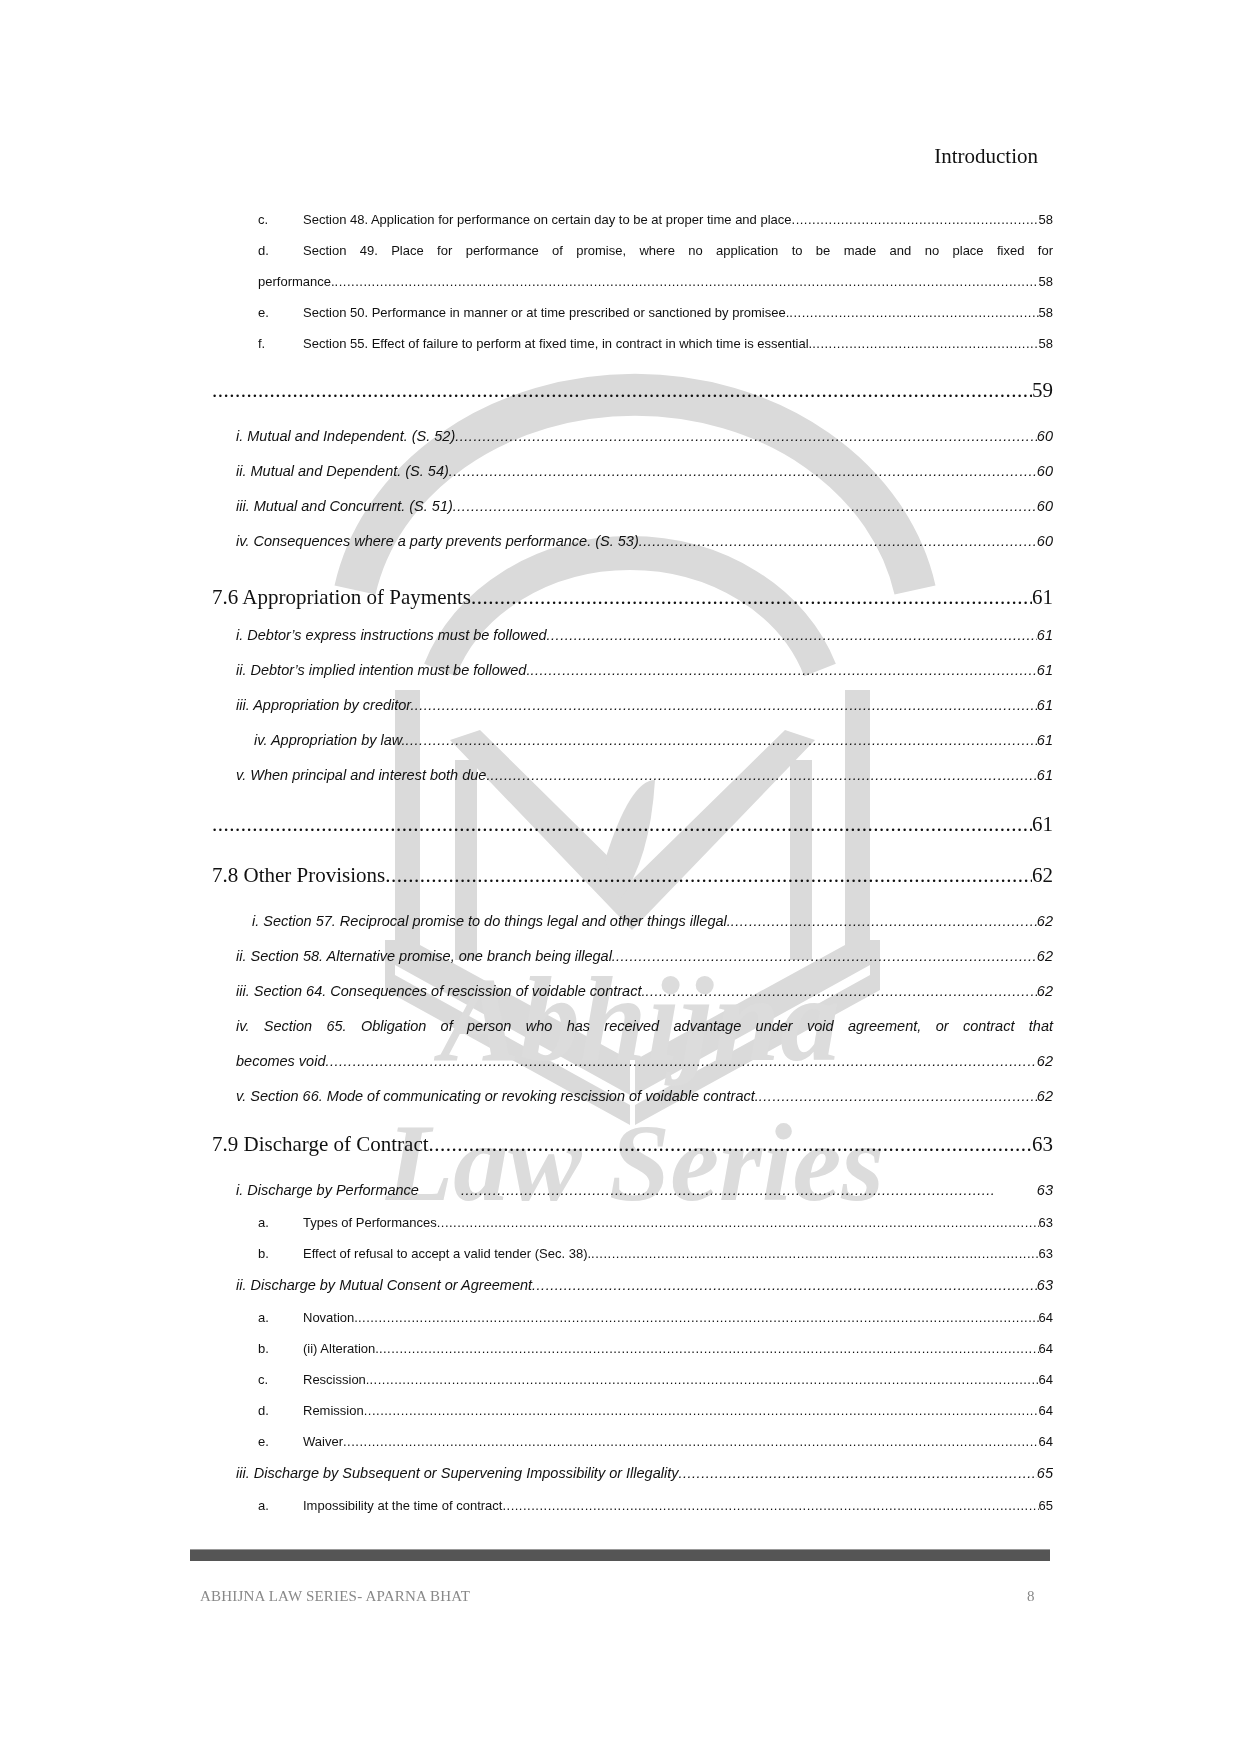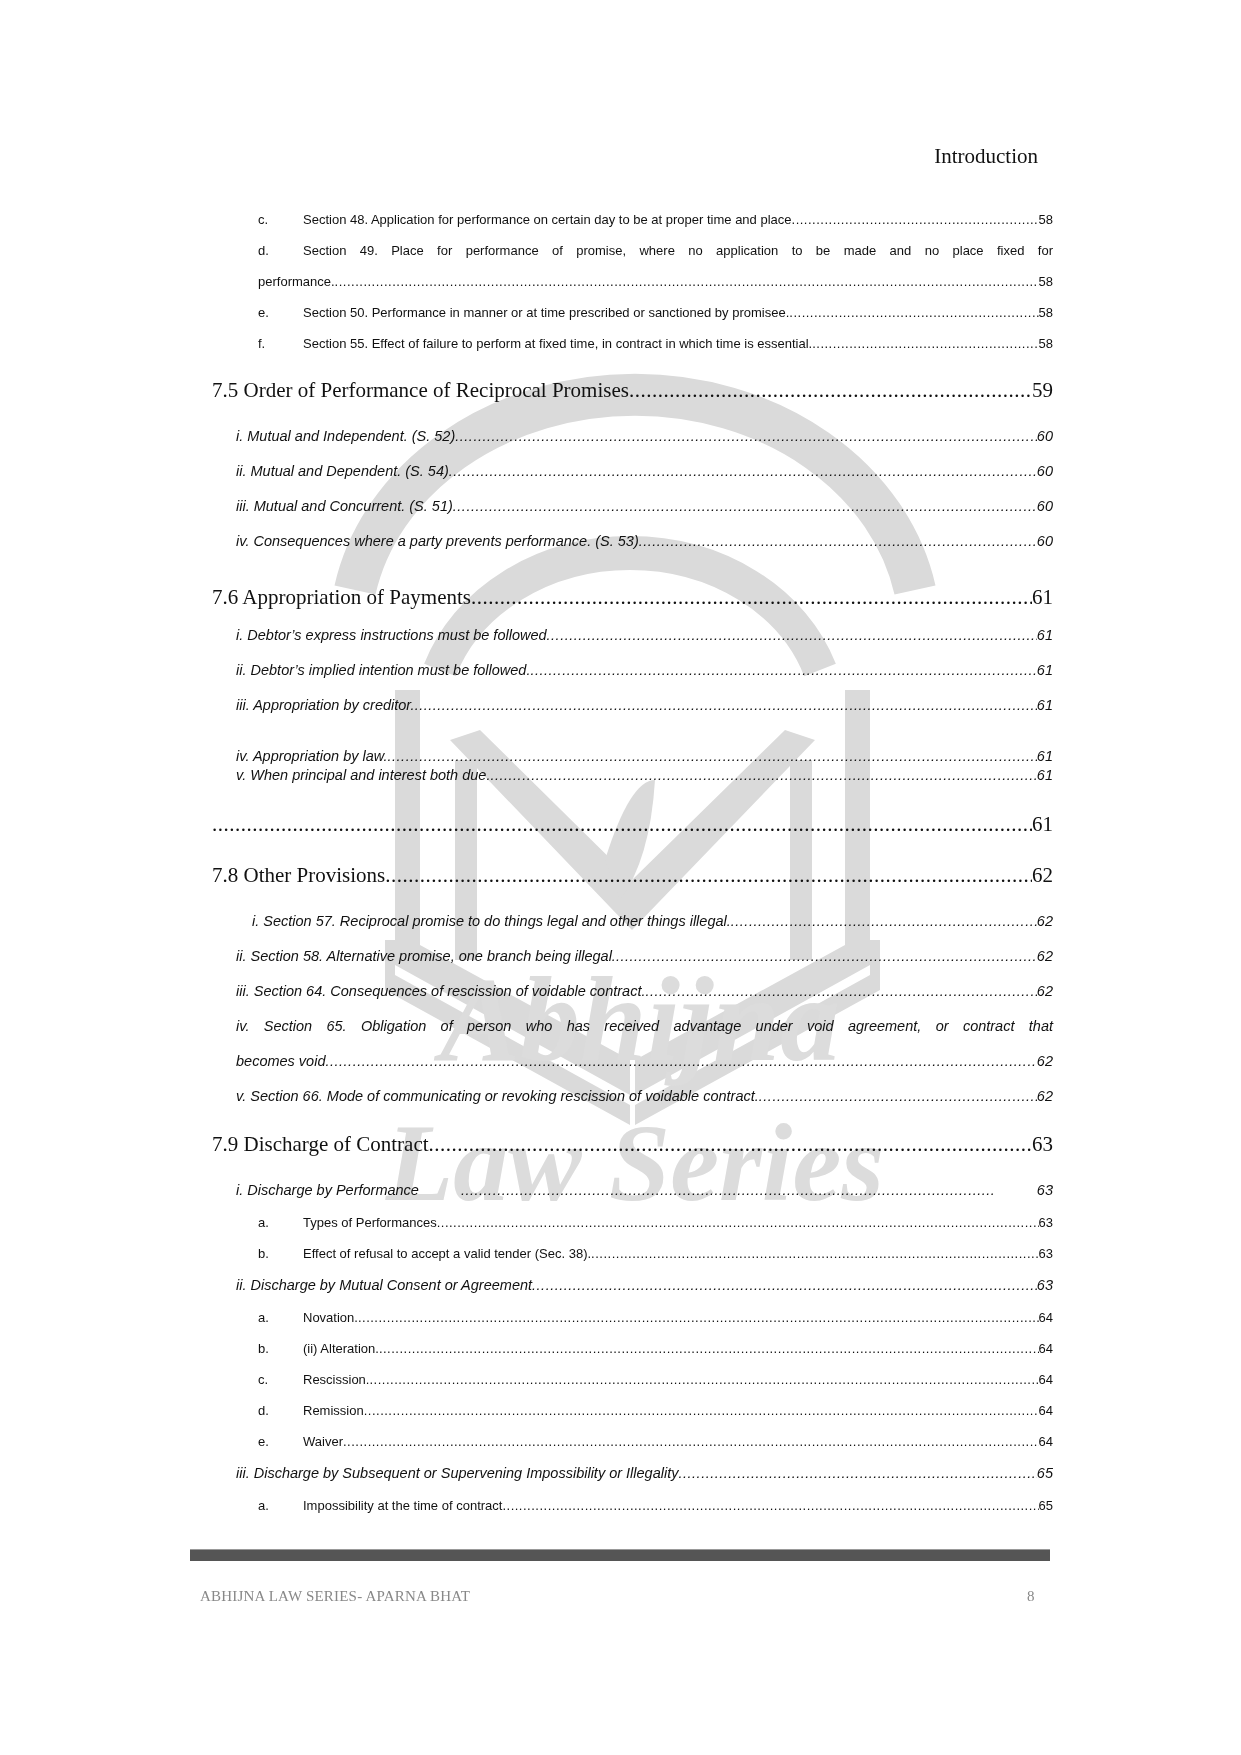--- a/index.html
+++ b/index.html
@@ -96,21 +96,20 @@
   </div>
 
   <div class="row letter" style="top:336px;">
     <span class="ltr">f.</span>
     <span class="lbl">Section 55. Effect of failure to perform at fixed time, in contract in which time is essential.</span>
     <span class="dots"></span>
     <span class="pg">58</span>
   </div>
 
   <div class="row heading" style="top:378px;">
-    <span class="lbl">7.5 Order of Performance of Reciprocal Promises</span>
     <span class="dots"></span>
     <span class="pg">59</span>
   </div>
   <div class="row ital" style="top:428px;">
     <span class="lbl">i. Mutual and Independent. (S. 52)</span>
     <span class="dots"></span>
     <span class="pg">60</span>
   </div>
   <div class="row ital" style="top:463px;">
     <span class="lbl">ii. Mutual and Dependent. (S. 54)</span>
@@ -141,21 +140,21 @@
   <div class="row ital" style="top:662px;">
     <span class="lbl">ii. Debtor’s implied intention must be followed.</span>
     <span class="dots"></span>
     <span class="pg">61</span>
   </div>
   <div class="row ital" style="top:697px;">
     <span class="lbl">iii. Appropriation by creditor.</span>
     <span class="dots"></span>
     <span class="pg">61</span>
   </div>
-  <div class="row ital" style="top:748px;">
+  <div class="row ital" style="top:732px;margin-left:18px;">
     <span class="lbl">iv. Appropriation by law.</span>
     <span class="dots"></span>
     <span class="pg">61</span>
   </div>
   <div class="row ital" style="top:767px;">
     <span class="lbl">v. When principal and interest both due.</span>
     <span class="dots"></span>
     <span class="pg">61</span>
   </div>
 

